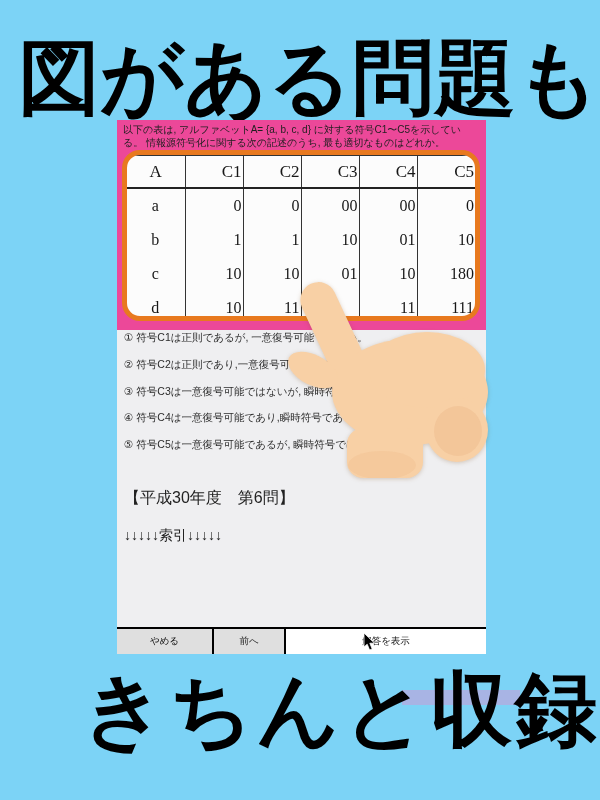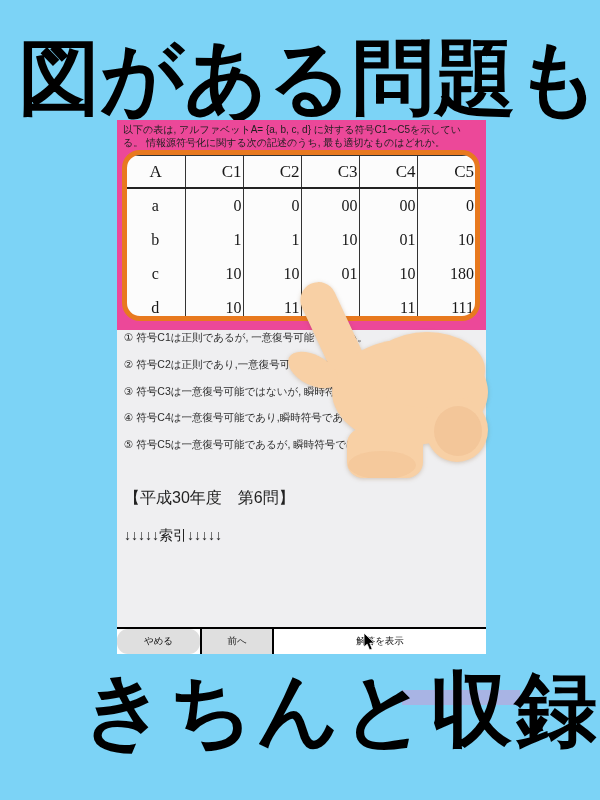--- a/index.html
+++ b/index.html
@@ -73,21 +73,21 @@
   
   .toolbar{
     position:absolute;left:0;bottom:0;width:369px;height:25px;
     border-top:2px solid #000;display:flex;z-index:3;background:#fff;
   }
   .toolbar .tbtn{
     display:flex;align-items:center;justify-content:center;
     font-size:9.5px;color:#111;border:none;margin:0;padding:0;
     background:#dfdfdf;font-family:inherit;
   }
-  .tbtn.quit{width:83px;border-radius:11px;}
+  .tbtn.quit{width:95px;}
   .tbtn.prev{width:70px;}
   .tbtn.answer{flex:1;background:#ffffff;position:relative;}
   .tdiv{width:2px;background:#000;}
   
   .cursor{
     position:absolute;left:246px;top:513px;width:14px;height:18px;z-index:6;
   }
   
   .hand{
     position:absolute;left:287px;top:280px;width:205px;height:198px;z-index:5;

